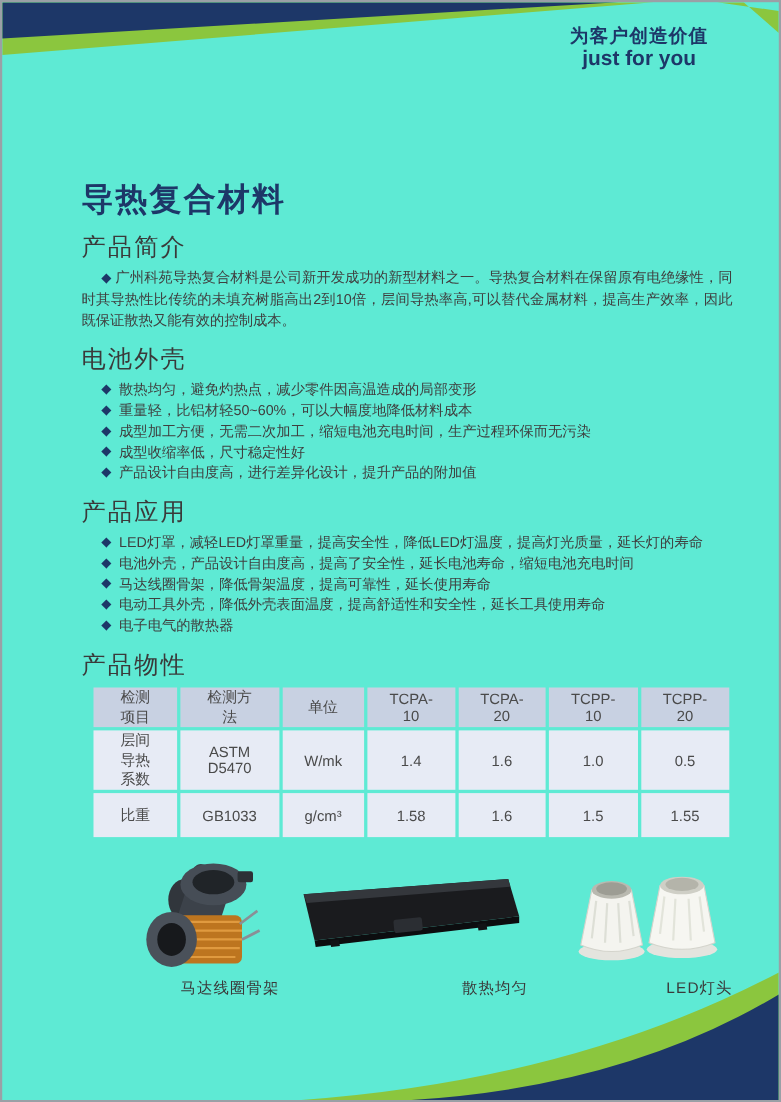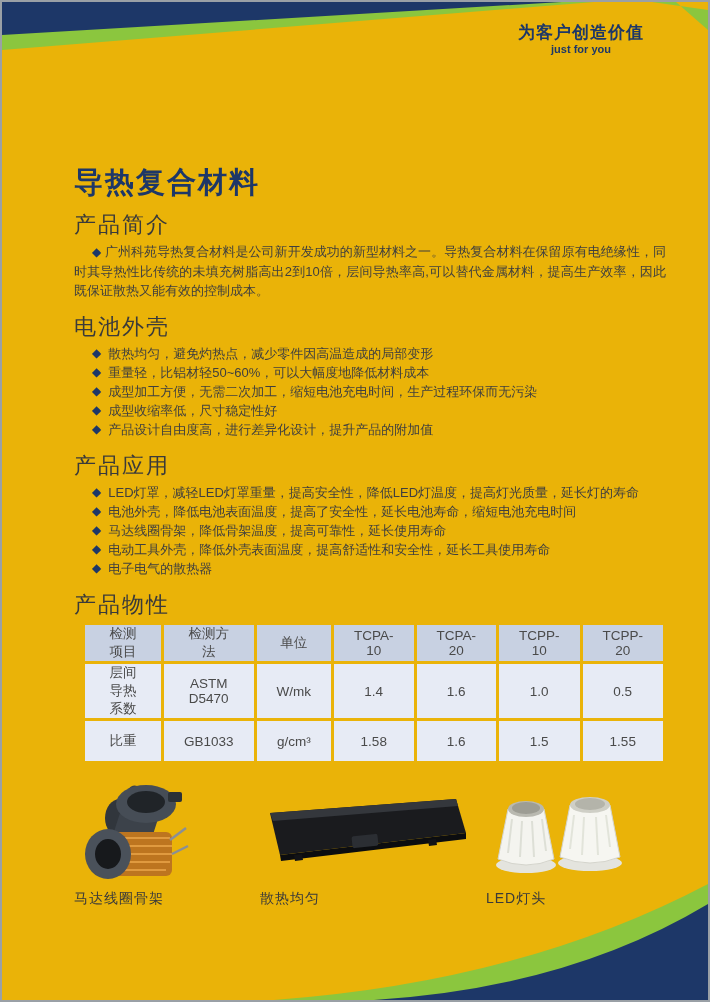--- a/index.html
+++ b/index.html
@@ -1,27 +1,27 @@
 <!DOCTYPE html>
 <html><head>
 <meta charset="utf-8">
 <style>
   html,body{margin:0;padding:0;background:#fff;}
   .page{
-    position:relative;width:710px;height:1002px;background:#eab308;
+    position:relative;width:710px;height:1002px;background:#5eead4;
     border:2px solid #9aa0a6;box-sizing:border-box;overflow:hidden;
     font-family:"Liberation Sans", sans-serif;color:#3f3f3f;
   }
   
   .ribbon{position:absolute;left:0;top:0;width:706px;height:60px;display:block;}
   .swoosh{position:absolute;left:0;bottom:0;width:706px;height:122px;display:block;}
   
   .slogan{position:absolute;top:21px;right:64px;text-align:center;color:#1d3768;font-weight:bold;line-height:1.15;}
   .slogan .cn{font-size:17px;letter-spacing:1px;}
-  .slogan .en{font-size:11px;}
+  .slogan .en{font-size:19px;}
   
   .content{position:absolute;left:72px;top:164px;width:592px;}
   .page-title{font-size:29px;line-height:32px;font-weight:bold;color:#1d3768;letter-spacing:2px;margin:0;}
   .section-heading{font-size:22px;line-height:22px;font-weight:normal;color:#3a3a3a;letter-spacing:2px;margin:16px 0 6px 0;}
   .intro-para{margin:0;font-size:13px;line-height:19px;color:#3f3f3f;text-indent:18px;text-align:justify;}
   .diamond{color:#1d3768;font-size:12px;}
   .bullet-list{margin:0;padding:0;list-style:none;}
   .bullet-row{display:flex;gap:7px;margin:0 0 0 18px;font-size:13px;line-height:19px;color:#3f3f3f;}
   .bullet-row .diamond{flex:0 0 auto;line-height:19px;}
   
@@ -29,21 +29,21 @@
   .prop-table th,.prop-table td{
     text-align:center;vertical-align:middle;font-weight:normal;
     font-size:13.5px;color:#4a4a4a;white-space:pre-line;padding:0 20px;
   }
   .prop-table th{background:#c8d1e2;height:36px;}
   .prop-table td{background:#e7ebf5;}
   .row-tall td{height:48px;}
   .row-std td{height:40px;}
   
   .products{display:flex;justify-content:space-between;margin-top:16px;}
-  .product{display:flex;flex-direction:column;align-items:flex-start;}
+  .product{display:flex;flex-direction:column;align-items:flex-end;}
   .product .img-box{height:102px;display:flex;align-items:center;justify-content:center;}
   .product-caption{margin-top:8px;font-size:14px;color:#3a3a3a;letter-spacing:1px;text-align:center;}
 </style>
 </head>
 <body>
 
 <div class="page">
 
   <svg class="ribbon" viewBox="0 0 706 60" preserveAspectRatio="none">
     <polygon points="0,0 592,0 0,48" fill="#8bc63e"></polygon>
@@ -88,21 +88,21 @@
     </ul>
 
     <h2 class="section-heading">产品应用</h2>
     <ul class="bullet-list">
       <li class="bullet-row">
           <span class="diamond">◆</span>
           <span>LED灯罩，减轻LED灯罩重量，提高安全性，降低LED灯温度，提高灯光质量，延长灯的寿命</span>
         </li>
       <li class="bullet-row">
           <span class="diamond">◆</span>
-          <span>电池外壳，降低电池表面温度，提高了安全性，延长电池寿命，缩短电池充电时间</span>
+          <span>电池外壳，产品设计自由度高，提高了安全性，延长电池寿命，缩短电池充电时间</span>
         </li>
       <li class="bullet-row">
           <span class="diamond">◆</span>
           <span>马达线圈骨架，降低骨架温度，提高可靠性，延长使用寿命</span>
         </li>
       <li class="bullet-row">
           <span class="diamond">◆</span>
           <span>电动工具外壳，降低外壳表面温度，提高舒适性和安全性，延长工具使用寿命</span>
         </li>
       <li class="bullet-row">

